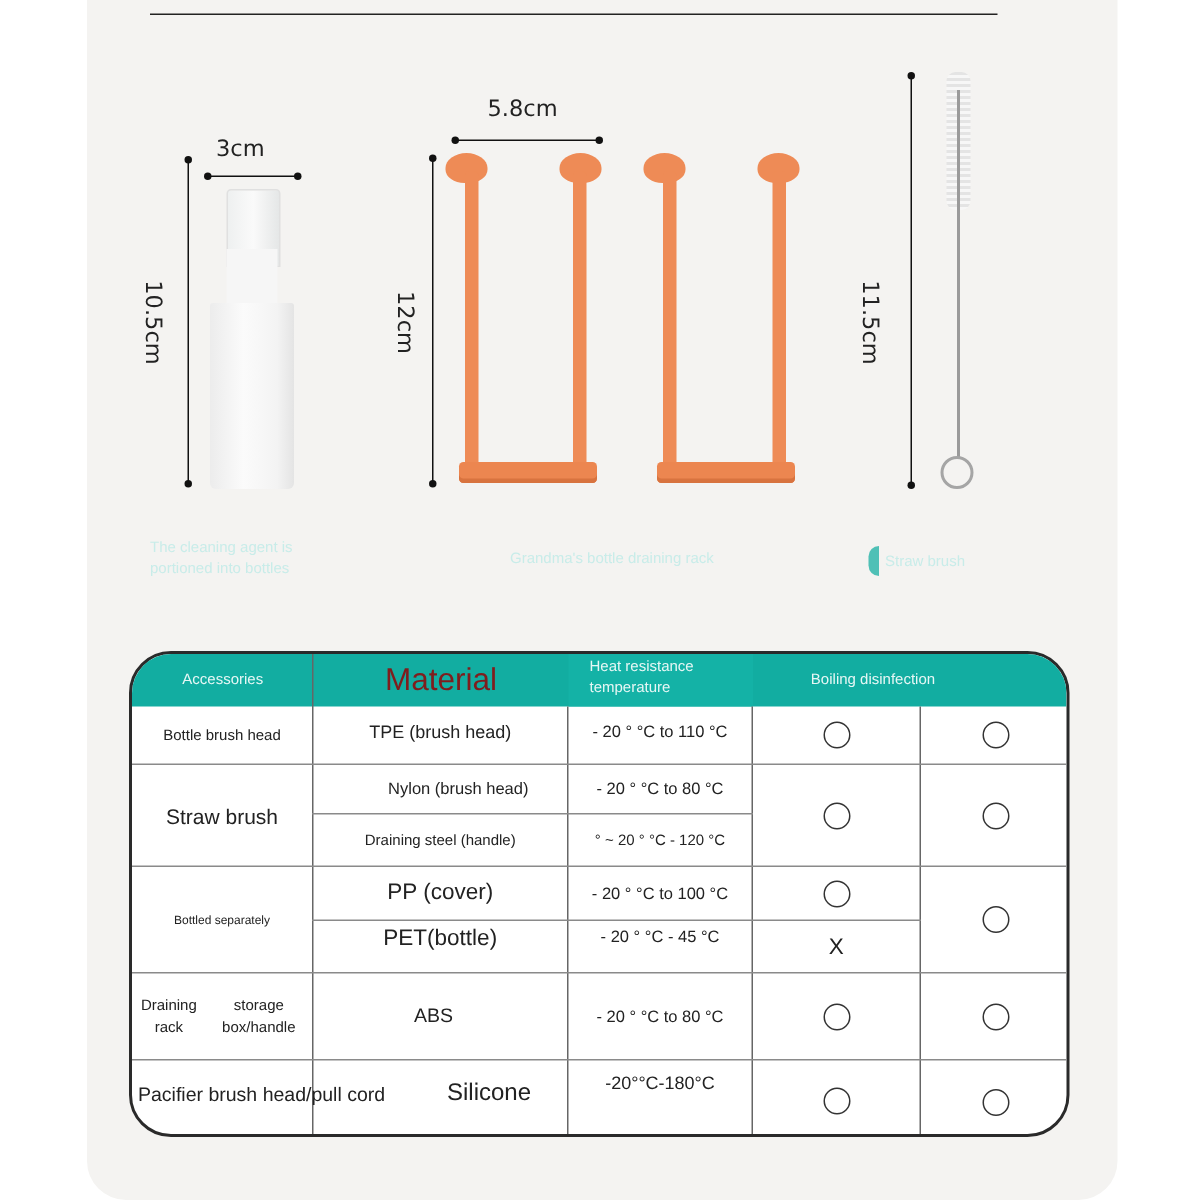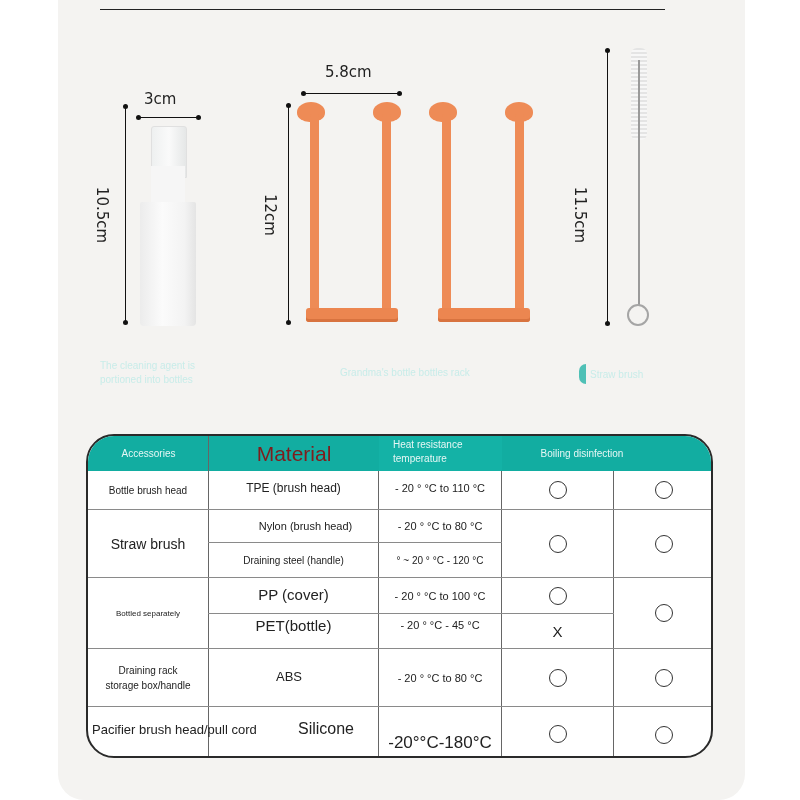--- a/index.html
+++ b/index.html
@@ -76,21 +76,21 @@
   <div class="rack-head" style="left:373px;top:102px;"></div>
   <div class="rack-post" style="left:382px;top:114px;height:202px;"></div>
   <div class="rack-base" style="left:306px;top:308px;width:92px;"></div>
 
   <div class="rack-head" style="left:429px;top:102px;"></div>
   <div class="rack-post" style="left:442px;top:114px;height:202px;"></div>
   <div class="rack-head" style="left:505px;top:102px;"></div>
   <div class="rack-post" style="left:515px;top:114px;height:202px;"></div>
   <div class="rack-base" style="left:438px;top:308px;width:92px;"></div>
 
-  <div class="caption" style="left:340px;top:366px;width:160px;">Grandma's bottle bottles rack</div>
+  <div class="caption" style="left:340px;top:366px;width:160px;">Grandma's bottle draining rack</div>
 </div>
 
 <div>
   <div class="vline" style="left:607px;top:50px;height:274px;"></div>
   <div class="dot" style="left:605px;top:48px;"></div>
   <div class="dot" style="left:605px;top:321px;"></div>
   <div class="dim vtext" style="left:550px;top:206px;width:60px;text-align:center;">11.5cm</div>
   <div class="brush-bristles"></div>
   <div class="brush-wire"></div>
   <div class="brush-loop"></div>
@@ -150,35 +150,35 @@
   <div class="cell" style="left:414px;top:142px;width:111px;height:35px;">
       <div class="circ"></div>
     </div>
   <div class="cell" style="left:414px;top:178px;width:111px;height:34px;font-size:15px;">
       <span>X</span>
     </div>
   <div class="cell" style="left:526px;top:142px;width:99px;height:70px;">
       <div class="circ"></div>
     </div>
 
-  <div class="cell" style="left:0;top:213px;width:120px;height:57px;font-size:10px;flex-direction:column;line-height:15px;">
+  <div class="cell" style="left:0;top:213px;width:120px;height:57px;font-size:10px;flex-direction:row;line-height:15px;">
     <span>Draining rack</span>
     <span>storage box/handle</span>
   </div>
   <div class="cell" style="left:121px;top:213px;width:169px;height:55px;font-size:13px;justify-content:flex-start;padding-left:67px;box-sizing:border-box;">ABS</div>
   <div class="cell" style="left:291px;top:213px;width:122px;height:57px;font-size:11px;">- 20 ° °C to 80 °C</div>
   <div class="cell" style="left:414px;top:213px;width:111px;height:57px;">
       <div class="circ"></div>
     </div>
   <div class="cell" style="left:526px;top:213px;width:99px;height:57px;">
       <div class="circ"></div>
     </div>
 
   <div class="cell" style="left:4px;top:271px;width:200px;height:44px;font-size:13px;justify-content:flex-start;">Pacifier brush head/pull cord</div>
   <div class="cell" style="left:186px;top:271px;width:104px;height:44px;font-size:16px;">Silicone</div>
-  <div class="cell" style="left:291px;top:285px;width:122px;height:44px;font-size:17px;">-20°°C-180°C</div>
+  <div class="cell" style="left:291px;top:264px;width:122px;height:44px;font-size:12px;">-20°°C-180°C</div>
   <div class="cell" style="left:414px;top:271px;width:111px;height:54px;">
       <div class="circ"></div>
     </div>
   <div class="cell" style="left:526px;top:271px;width:99px;height:56px;">
       <div class="circ"></div>
     </div>
 </div>
 
 </body></html>

